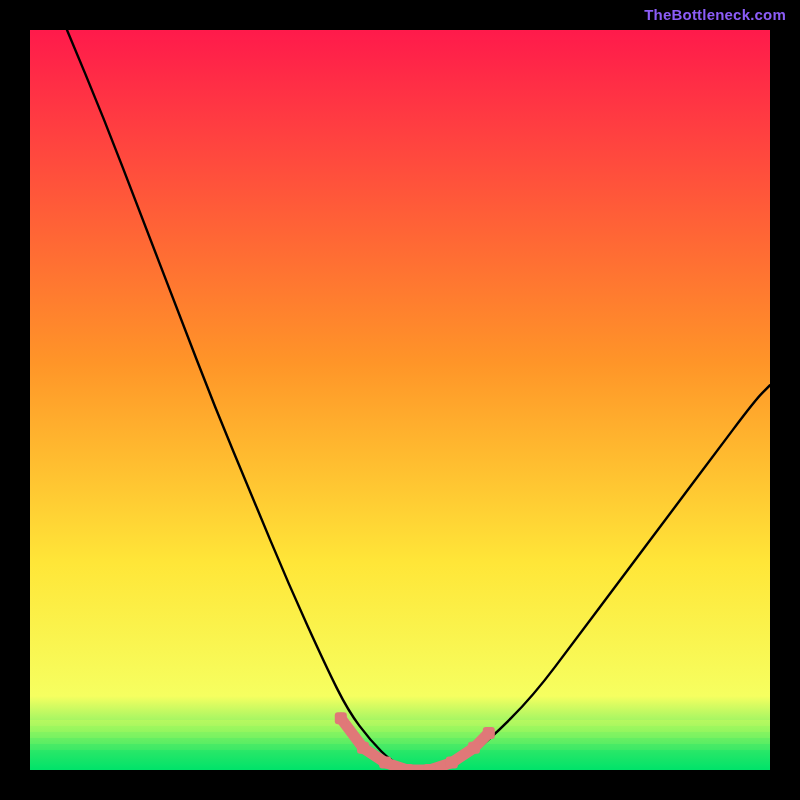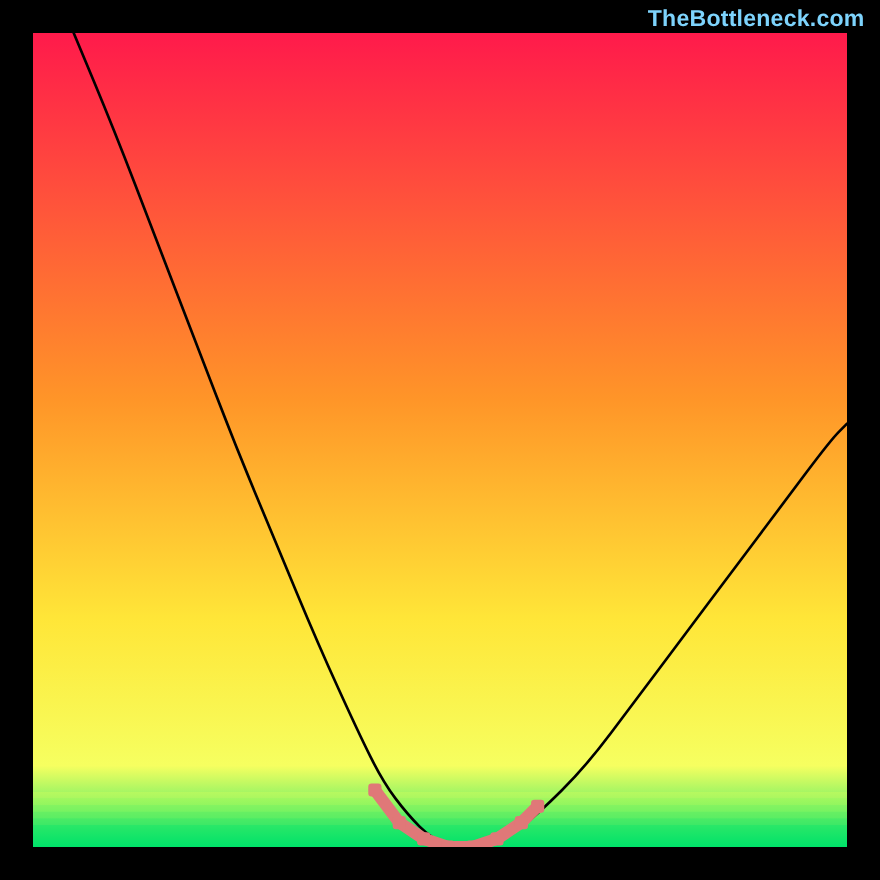--- a/index.html
+++ b/index.html
@@ -14,22 +14,22 @@
   .frame {
     position: relative;
     width: 800px;
     height: 800px;
     background: #000;
   }
   .watermark {
     position: absolute;
     top: 6px;
     right: 14px;
-    color: #7dd3fc;
-    font-size: 21px;
+    color: #8b5cf6;
+    font-size: 15px;
     font-weight: 600;
     letter-spacing: 0.2px;
     z-index: 10;
   }
   svg {
     position: absolute;
     left: 30px;
     top: 30px;
     width: 740px;
     height: 740px;

